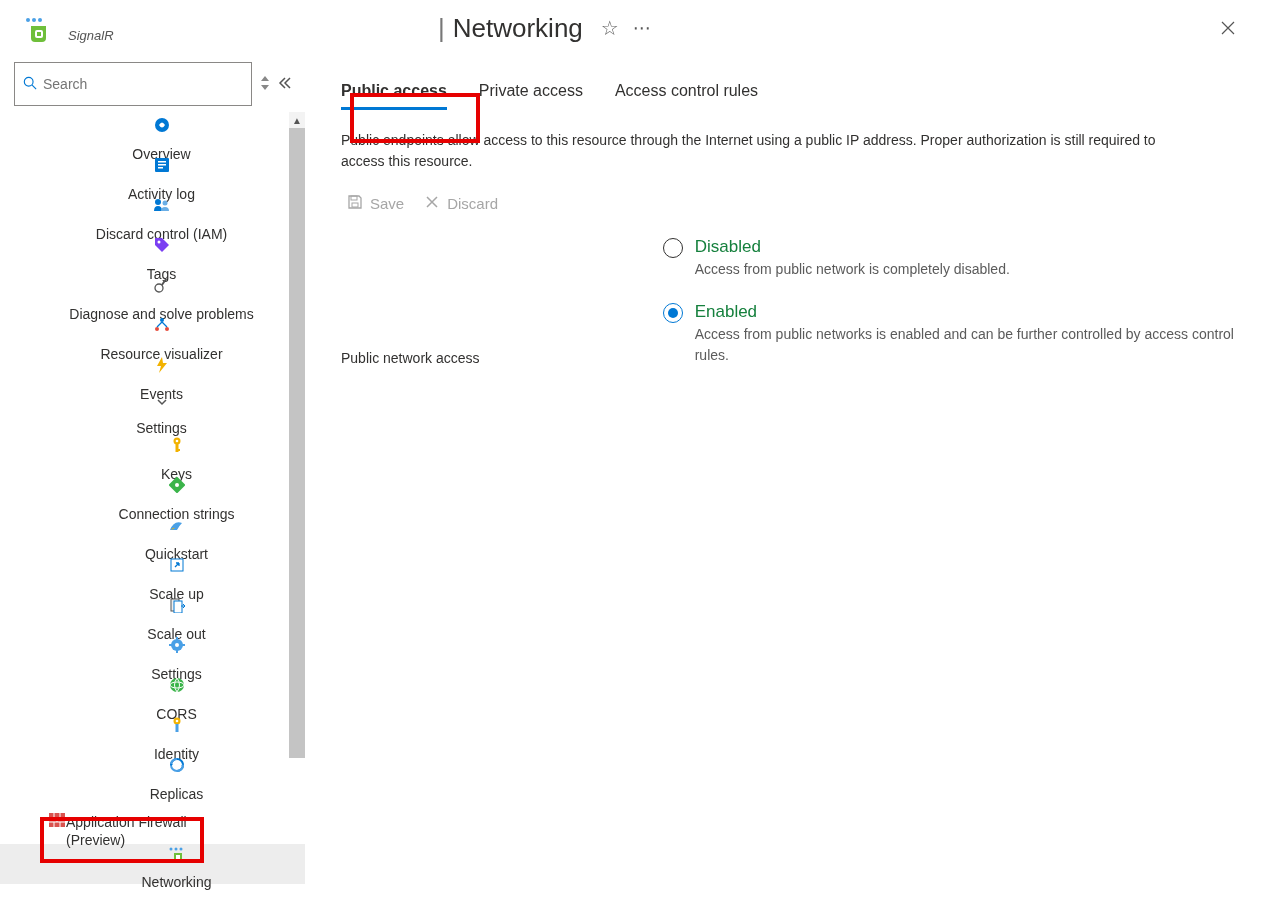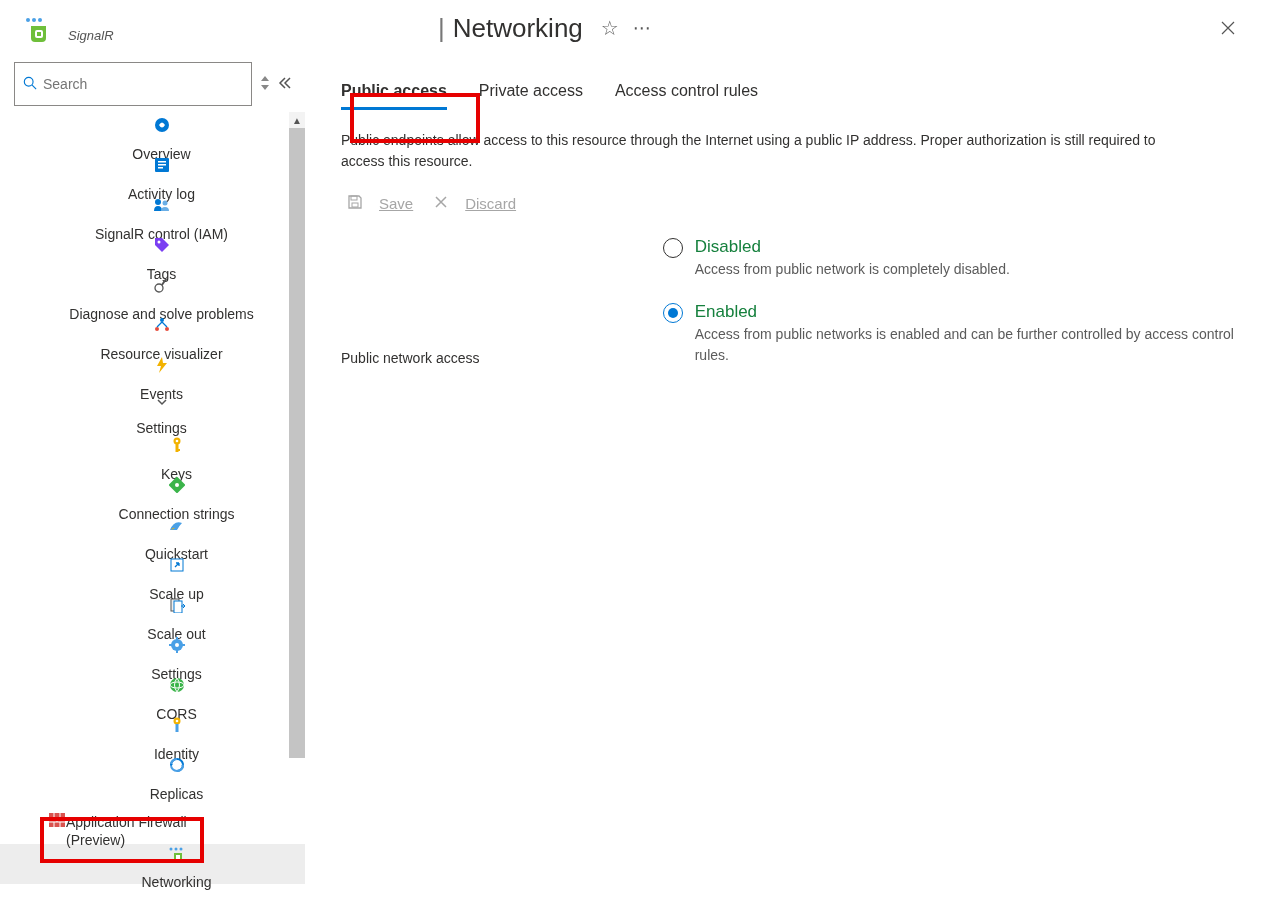--- a/index.html
+++ b/index.html
@@ -35,21 +35,21 @@
     .highlight-networking { left:40px; top:817px; width:164px; height:46px;}
     .highlight-publictab { left:350px; top:93px; width:130px; height:50px;}
     
     .main { flex:1; padding: 14px 30px 0 36px; display:flex; flex-direction:column;}
     .tabs { display:flex; gap:32px; border-bottom:0; margin-bottom:20px; padding-top:6px;}
     .tab { font-size:16px; color:#323130; padding:6px 0 10px 0; cursor:pointer; position:relative;}
     .tab.active { font-weight:600;}
     .tab.active::after { content:""; position:absolute; left:0; right:0; bottom:0; height:3px; background:#0078d4;}
     .tab-desc { font-size:14px; color:#323130; line-height:1.5; max-width:860px; margin-bottom:22px;}
     .toolbar { display:flex; gap:20px; margin-bottom:24px; margin-left:6px;}
-    .tool-btn { display:flex; align-items:center; gap:16px; color:#a6a6a6; font-size:15px; cursor:default;text-decoration:underline;}
+    .tool-btn { display:flex; align-items:center; gap:7px; color:#a6a6a6; font-size:15px; cursor:default;}
     .tool-btn svg { width:16px; height:16px;}
     .form-row { display:flex; gap:40px; align-items:flex-end;}
     .form-label { width:260px; font-size:14px; padding-top:3px;}
     .radio-group { display:flex; flex-direction:column; gap:22px; padding-left:22px;}
     .radio-option { display:flex; gap:12px; align-items:flex-start; cursor:pointer;}
     .radio { width:20px; height:20px; border:1px solid #323130; border-radius:50%; display:flex; align-items:center; justify-content:center; flex-shrink:0; margin-top:1px;}
     .radio.checked { border-color:#0078d4;}
     .radio.checked .dot { width:10px; height:10px; border-radius:50%; background:#0078d4;}
     .radio-texts { display:flex; flex-direction:column; gap:2px; max-width:540px;}
     .radio-title { font-size:17px; color:#15803d;}
@@ -143,21 +143,21 @@
           </li>
           <li class="nav-item">
             <span class="nav-icon">
                 <svg width="18" height="16">
                   <circle cx="5" cy="5" r="3" fill="#0078d4"></circle>
                   <path d="M1 14 Q1 9 5 9 Q9 9 9 14" fill="#0078d4"></path>
                   <circle cx="12" cy="6" r="2.5" fill="#69aee6"></circle>
                   <path d="M8 14 Q8 10 12 10 Q16 10 16 14" fill="#69aee6"></path>
                 </svg>
               </span>
-            <span class="nav-label">SignalR control (IAM)</span>
+            <span class="nav-label">Discard control (IAM)</span>
           </li>
           <li class="nav-item">
             <span class="nav-icon">
                 <svg width="16" height="16">
                   <path d="M1 1 L8 1 L15 8 L8 15 L1 8 Z" fill="#7b3ff2"></path>
                   <circle cx="5" cy="5" r="1.5" fill="#fff"></circle>
                 </svg>
               </span>
             <span class="nav-label">Tags</span>
           </li>

